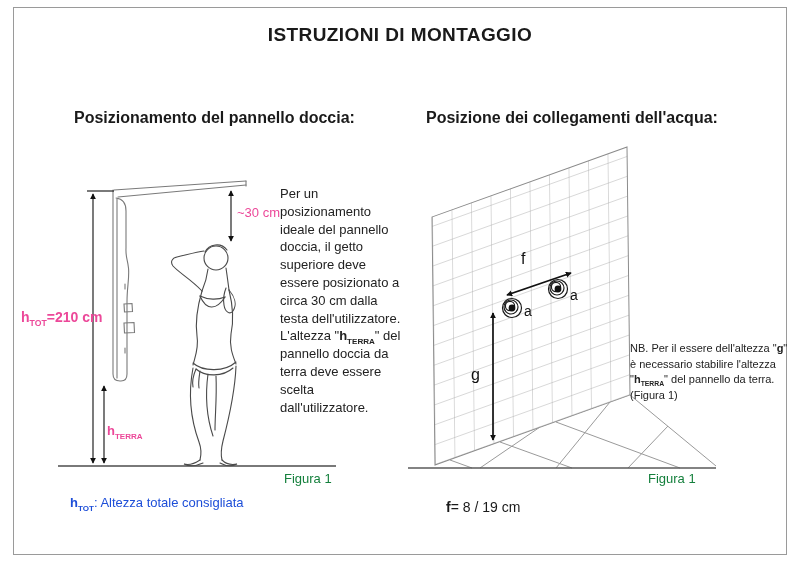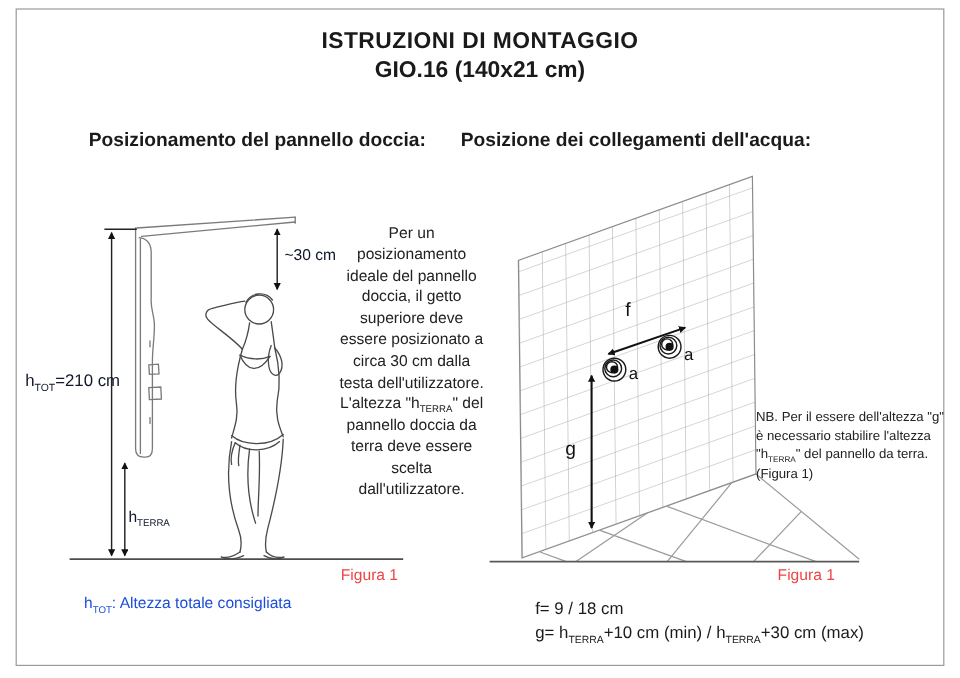--- a/index.html
+++ b/index.html
@@ -10,26 +10,26 @@
   .border-frame{
     position:absolute;left:13px;top:7px;width:772px;height:546px;
     border:1px solid #9a9a9a;z-index:0;
   }
   #art{position:absolute;left:0;top:0;z-index:1;pointer-events:none;}
   .abs{position:absolute;z-index:2;}
   .title{left:0;right:0;top:23px;text-align:center;font-weight:bold;line-height:24px;}
   .title .t1{font-size:19px;letter-spacing:.4px;}
   .title .t2{font-size:19px;}
   .heading{font-size:16px;font-weight:bold;white-space:nowrap;text-align:center;}
-  .para{left:280px;top:172px;width:126px;font-size:13px;line-height:17.8px;color:#222;text-align:center;}
+  .para{left:280px;top:172px;width:126px;font-size:13px;line-height:17.8px;color:#222;}
   .note{left:630px;top:330px;width:164px;font-size:11px;line-height:15.5px;color:#222;}
-  .dimlabel{font-size:13px;color:#0f172a;white-space:nowrap;}
-  .bold{font-weight:normal;}
+  .dimlabel{font-size:13px;color:#ec4899;white-space:nowrap;}
+  .bold{font-weight:bold;}
   sub{font-size:.62em;line-height:0;}
-  .caption{font-size:13px;color:#ef4444;}
+  .caption{font-size:13px;color:#15803d;}
   .footnote{font-size:13px;color:#1d4ed8;white-space:nowrap;}
   .formulas{left:446px;top:497px;font-size:14px;color:#1a1a1a;line-height:20px;white-space:nowrap;}
   .biglabel{font-size:16px;color:#111;}
   .alabel{font-size:14px;color:#111;}
 </style>
 </head>
 <body>
 
 <div id="canvas">
 
@@ -128,26 +128,25 @@
         <circle cx="558" cy="289" r="3.4" fill="#111" stroke="none"></circle>
       </g>
 
       <line x1="507" y1="295" x2="571" y2="273" stroke="#111" stroke-width="1.7" marker-start="url(#ah)" marker-end="url(#ah)"></line>
       <line x1="493" y1="313" x2="493" y2="440" stroke="#111" stroke-width="1.7" marker-start="url(#ah)" marker-end="url(#ah)"></line>
     </g>
   </svg>
 
   <div class="abs title">
     <div class="t1">ISTRUZIONI DI MONTAGGIO</div>
-    <div class="t2">GIO.16  (140x21 cm)</div>
   </div>
 
   <div class="abs heading" style="left:74px;top:109px;">Posizionamento del pannello doccia:</div>
 
-  <div class="abs heading" style="left:384px;top:109px;">Posizione dei collegamenti dell'acqua:</div>
+  <div class="abs heading" style="left:426px;top:109px;">Posizione dei collegamenti dell'acqua:</div>
 
   <div class="abs dimlabel" style="left:237px;top:205px;">~30 cm</div>
 
   <div class="abs dimlabel bold" style="left:21px;top:309px;font-size:14px;"><span>h</span><sub>TOT</sub><span>=210 cm</span></div>
 
   <div class="abs dimlabel bold" style="left:107px;top:423px;"><span>h</span><sub>TERRA</sub></div>
 
   <div class="abs caption" style="left:284px;top:471px;">Figura 1</div>
 
   <div class="abs footnote" style="left:70px;top:495px;"><span class="bold">h</span><sub class="bold">TOT</sub><span>: Altezza totale consigliata</span></div>
@@ -157,17 +156,16 @@
   <div class="abs biglabel" style="left:521px;top:250px;">f</div>
   <div class="abs biglabel" style="left:471px;top:366px;">g</div>
   <div class="abs alabel" style="left:524px;top:303px;">a</div>
   <div class="abs alabel" style="left:570px;top:287px;">a</div>
 
   <div class="abs caption" style="left:648px;top:471px;">Figura 1</div>
 
   <p class="abs note"><span>NB. Per il essere dell'altezza "</span><span class="bold">g</span><span>" è necessario stabilire l'altezza "</span><span class="bold">h</span><sub class="bold">TERRA</sub><span>" del pannello da terra.  (Figura 1)</span></p>
 
   <div class="abs formulas">
-    <div><span class="bold">f</span><span>= 9 / 18 cm</span></div>
-    <div><span class="bold">g</span><span>= </span><span>h</span><sub>TERRA</sub><span>+10 cm (min) / </span><span>h</span><sub>TERRA</sub><span>+30 cm (max)</span></div>
+    <div><span class="bold">f</span><span>= 8 / 19 cm</span></div>
   </div>
 
 </div>
 
 </body></html>

